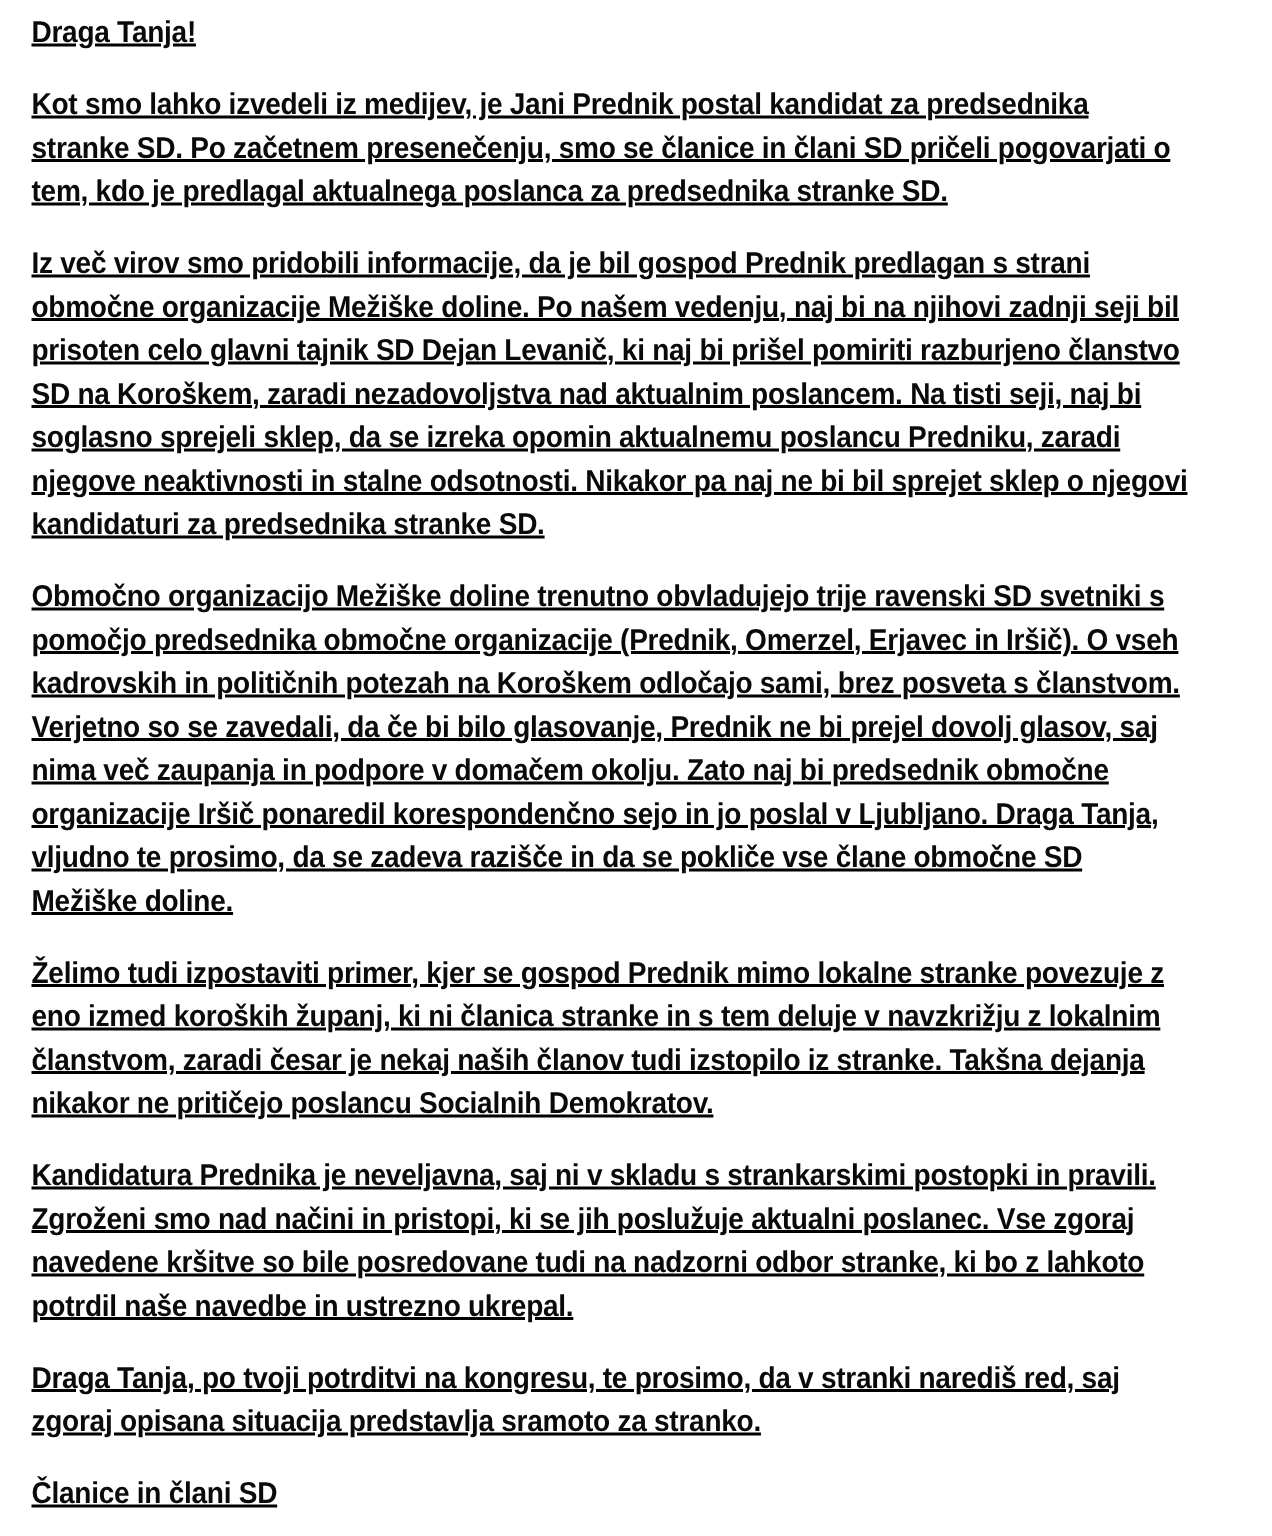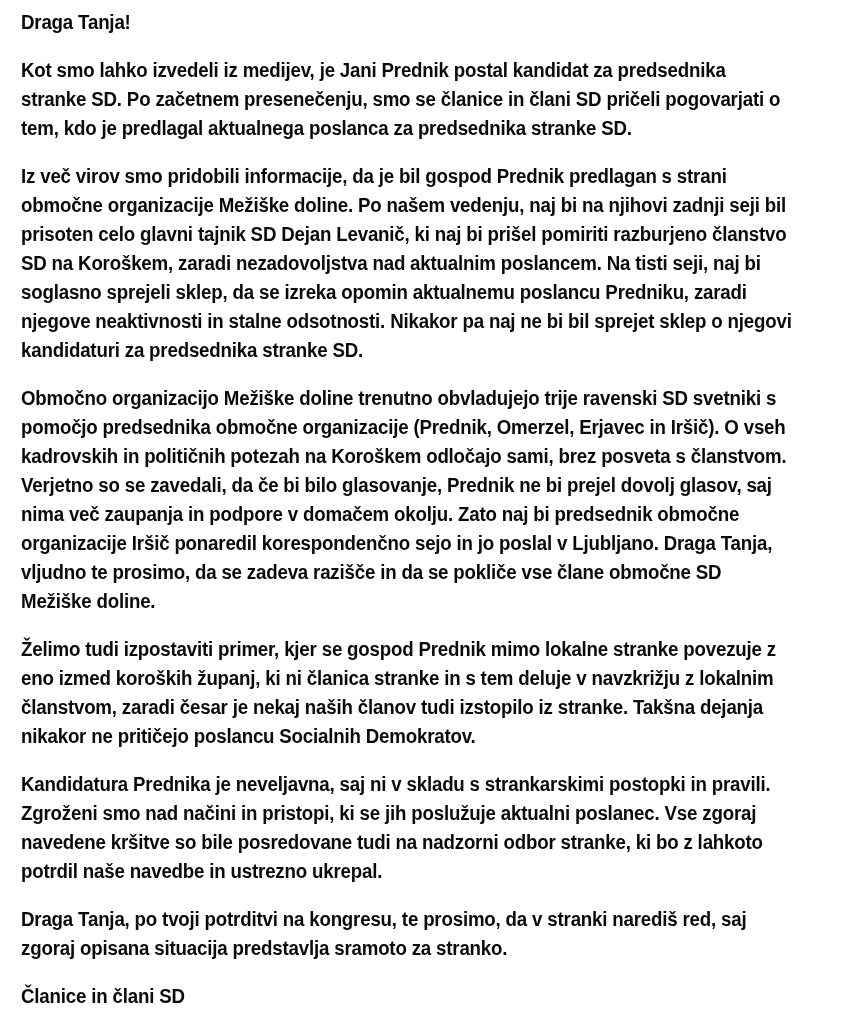--- a/index.html
+++ b/index.html
@@ -12,20 +12,21 @@
     height: 1024px;
     overflow: hidden;
     font-family: "Liberation Sans", sans-serif;
   }
   .page {
     box-sizing: border-box;
     width: 699px;
     height: 1024px;
     background: #ffffff;
     padding: 8px 0 12px 21px;
+    text-decoration: underline;
   }
   
   .letter-body {
     width: 828px;
     transform: scaleX(0.935);
     transform-origin: top left;
     color: #0a0a0a;
     font-weight: 700;
     font-size: 20px;
     line-height: 29px;

